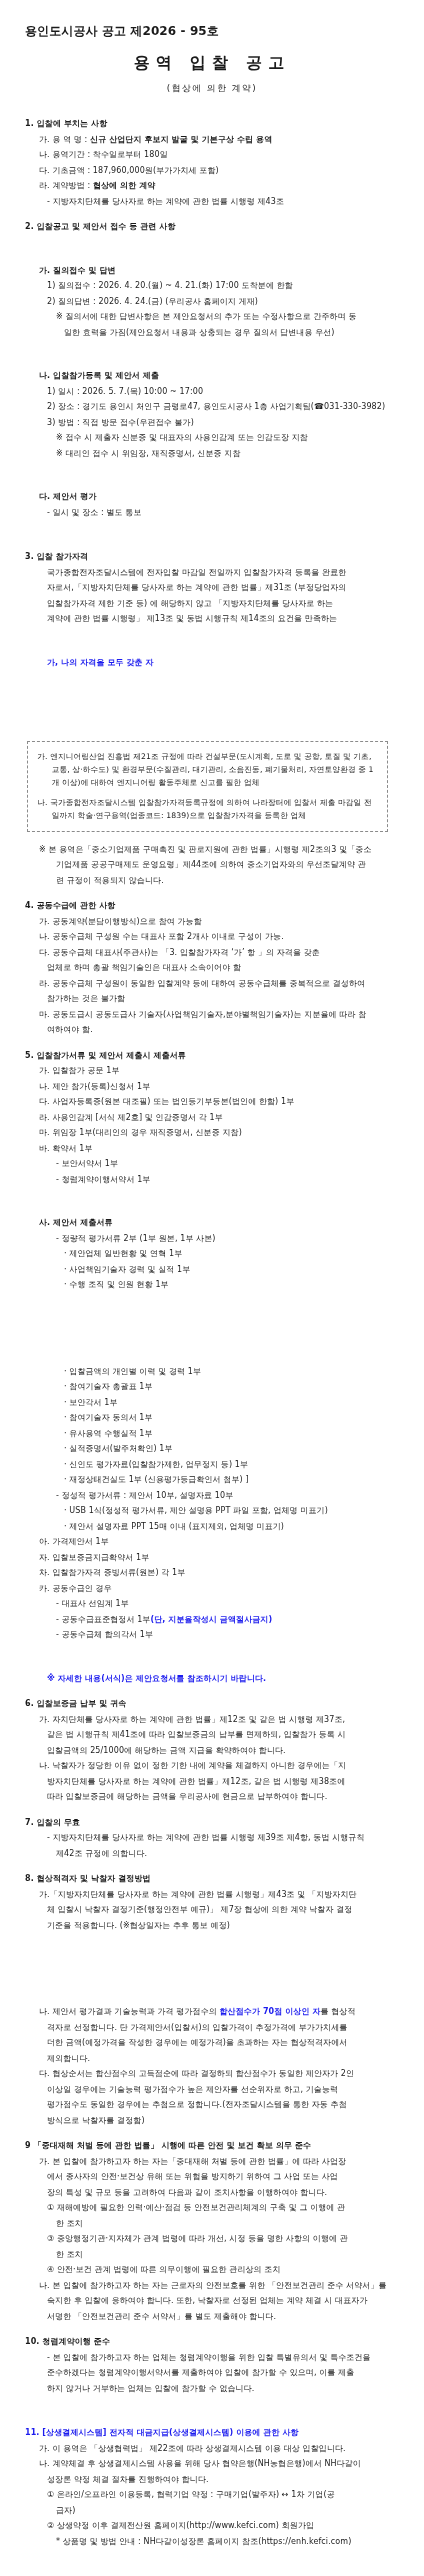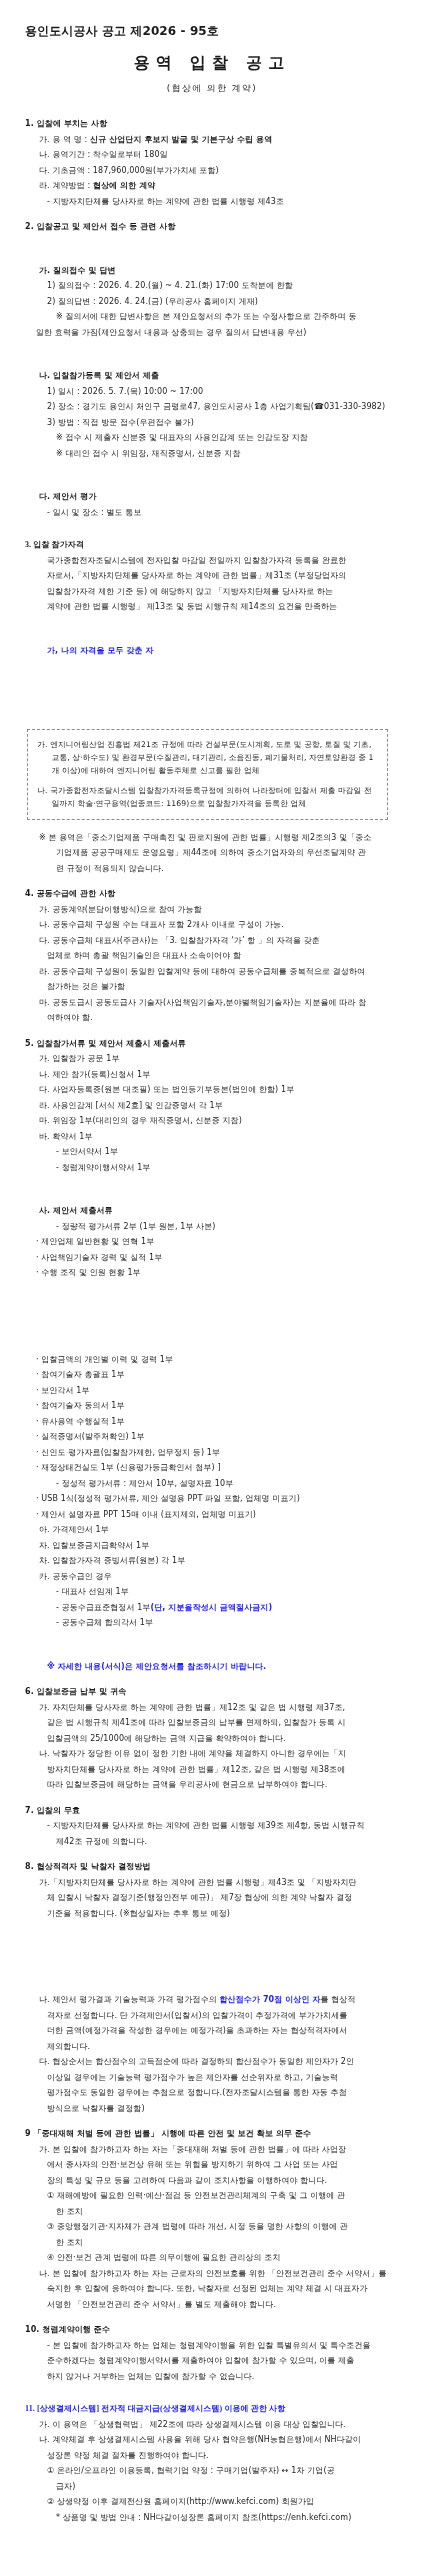--- a/index.html
+++ b/index.html
@@ -18,26 +18,26 @@
   }
   .notice-no{padding-top:24px;margin-left:25px;font-size:12px;font-weight:600;}
   .doc-title{text-align:center;font-size:16px;font-weight:bold;letter-spacing:6.2px;margin-top:11.3px;line-height:24px;}
   .doc-subtitle{text-align:center;font-size:8.8px;letter-spacing:1.5px;margin-top:6.2px;}
   .doc-body{margin-top:17.5px;}
   .ln{white-space:nowrap;}
   .ind0{padding-left:25px;}
   .ind1{padding-left:39px;}
   .ind2{padding-left:47px;}
   .ind3{padding-left:56px;}
-  .ind4{padding-left:36px;}
+  .ind4{padding-left:64px;}
   .b{font-weight:bold;margin-top:28px;}
   .c-blue{color:var(--accent-blue,#1c1cee);}
   .g2{margin-top:10px;}
   .g3{margin-top:19.6px;}
-  .g4{margin-top:17px;font-family:Liberation Serif, serif;}
+  .g4{margin-top:29px;}
   .g5{margin-top:71px;}
   .g6{margin-top:91px;}
   .qual-box{
     border:1px dashed #8b8b8b;
     margin-left:27px;
     width:340px;
     padding:8.2px 9.3px;
     font-size:7.7px;
     line-height:13px;
   }
@@ -79,21 +79,21 @@
       <div class="ln ind1 b"><span>다. 제안서 평가</span></div>
       <div class="ln ind2"><span>- 일시 및 장소 : 별도 통보</span></div>
       <div class="ln ind0 g4 b"><span>3. 입찰 참가자격</span></div>
       <div class="ln ind2"><span>국가종합전자조달시스템에 전자입찰 마감일 전일까지 입찰참가자격 등록을 완료한</span></div>
       <div class="ln ind2"><span>자로서,「지방자치단체를 당사자로 하는 계약에 관한 법률」제31조 (부정당업자의</span></div>
       <div class="ln ind2"><span>입찰참가자격 제한 기준 등) 에 해당하지 않고 「지방자치단체를 당사자로 하는</span></div>
       <div class="ln ind2"><span>계약에 관한 법률 시행령」 제13조 및 동법 시행규칙 제14조의 요건을 만족하는</span></div>
       <div class="ln ind2 b c-blue"><span>가, 나의 자격을 모두 갖춘 자</span></div>
       <div class="qual-box g5">
         <div class="bp">가. 엔지니어링산업 진흥법 제21조 규정에 따라 건설부문(도시계획, 도로 및 공항, 토질 및 기초, 교통, 상·하수도) 및 환경부문(수질관리, 대기관리, 소음진동, 폐기물처리, 자연토양환경 중 1개 이상)에 대하여 엔지니어링 활동주체로 신고를 필한 업체</div>
-        <div class="bp">나. 국가종합전자조달시스템 입찰참가자격등록규정에 의하여 나라장터에 입찰서 제출 마감일 전일까지 학술·연구용역(업종코드: 1169)으로 입찰참가자격을 등록한 업체</div>
+        <div class="bp">나. 국가종합전자조달시스템 입찰참가자격등록규정에 의하여 나라장터에 입찰서 제출 마감일 전일까지 학술·연구용역(업종코드: 1839)으로 입찰참가자격을 등록한 업체</div>
       </div>
       <div class="ln ind1 g2"><span>※ 본 용역은「중소기업제품 구매촉진 및 판로지원에 관한 법률」시행령 제2조의3 및「중소</span></div>
       <div class="ln ind3"><span>기업제품 공공구매제도 운영요령」제44조에 의하여 중소기업자와의 우선조달계약 관</span></div>
       <div class="ln ind3"><span>련 규정이 적용되지 않습니다.</span></div>
       <div class="ln ind0 g2 b"><span>4. 공동수급에 관한 사항</span></div>
       <div class="ln ind1"><span>가. 공동계약(분담이행방식)으로 참여 가능함</span></div>
       <div class="ln ind1"><span>나. 공동수급체 구성원 수는 대표사 포함 2개사 이내로 구성이 가능.</span></div>
       <div class="ln ind1"><span>다. 공동수급체 대표사(주관사)는 「3. 입찰참가자격 ‘가’ 항 」의 자격을 갖춘</span></div>
       <div class="ln ind2"><span>업체로 하며 총괄 책임기술인은 대표사 소속이어야 함</span></div>
       <div class="ln ind1"><span>라. 공동수급체 구성원이 동일한 입찰계약 등에 대하여 공동수급체를 중복적으로 결성하여</span></div>

